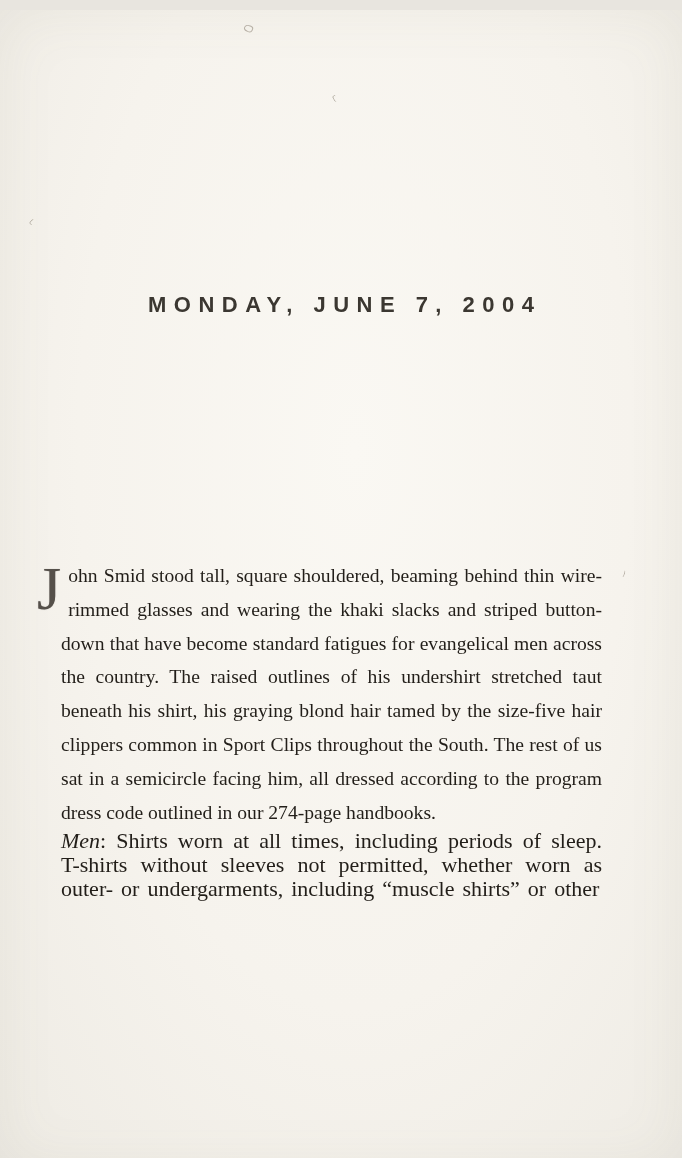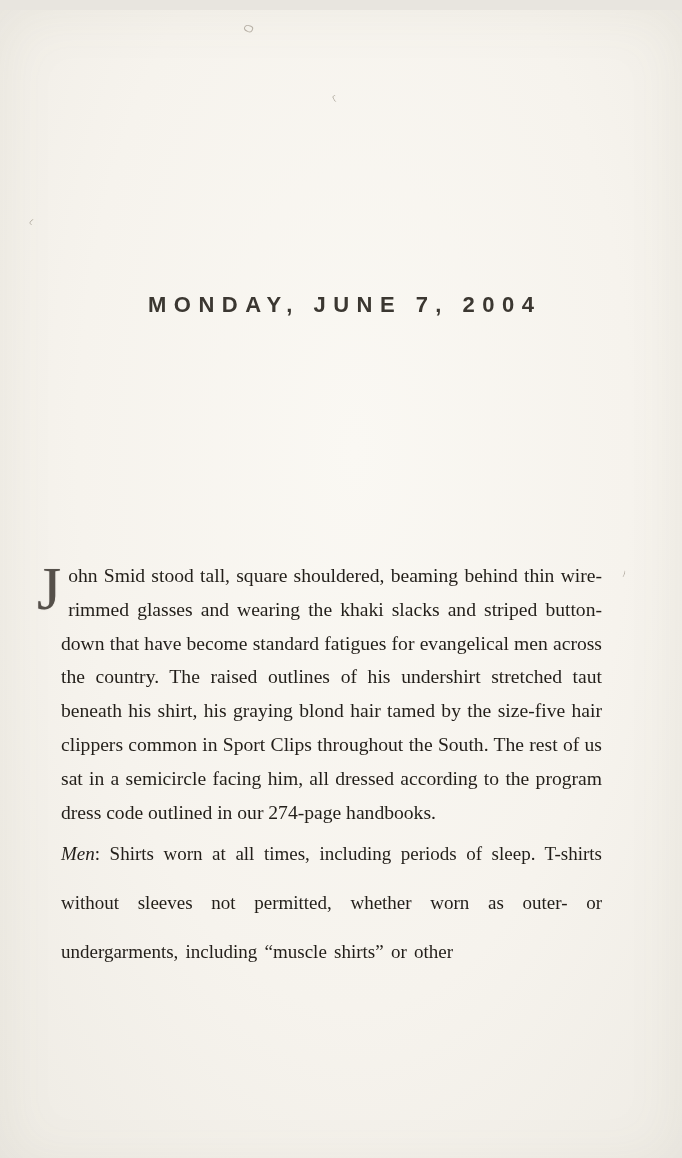--- a/index.html
+++ b/index.html
@@ -46,22 +46,22 @@
     float: left;
     font-size: 62px;
     line-height: 50px;
     padding: 4px 7px 0 0;
     margin-left: -24px;
     color: #55504a;
     text-shadow: 0 0 1px rgba(85,80,74,0.4);
   }
   .quote {
     margin: 29px 8px 0 27px;
-    font-size: 19px;
-    line-height: 49px;
+    font-size: 22px;
+    line-height: 24px;
     text-align: justify;
     word-spacing: 2.5px;
   }
   .italic { font-style: italic; }
   
   .speck {
     position: absolute;
     border: 1px solid rgba(110,100,85,0.45);
     border-radius: 60% 40% 50% 50%;
     background: transparent;

